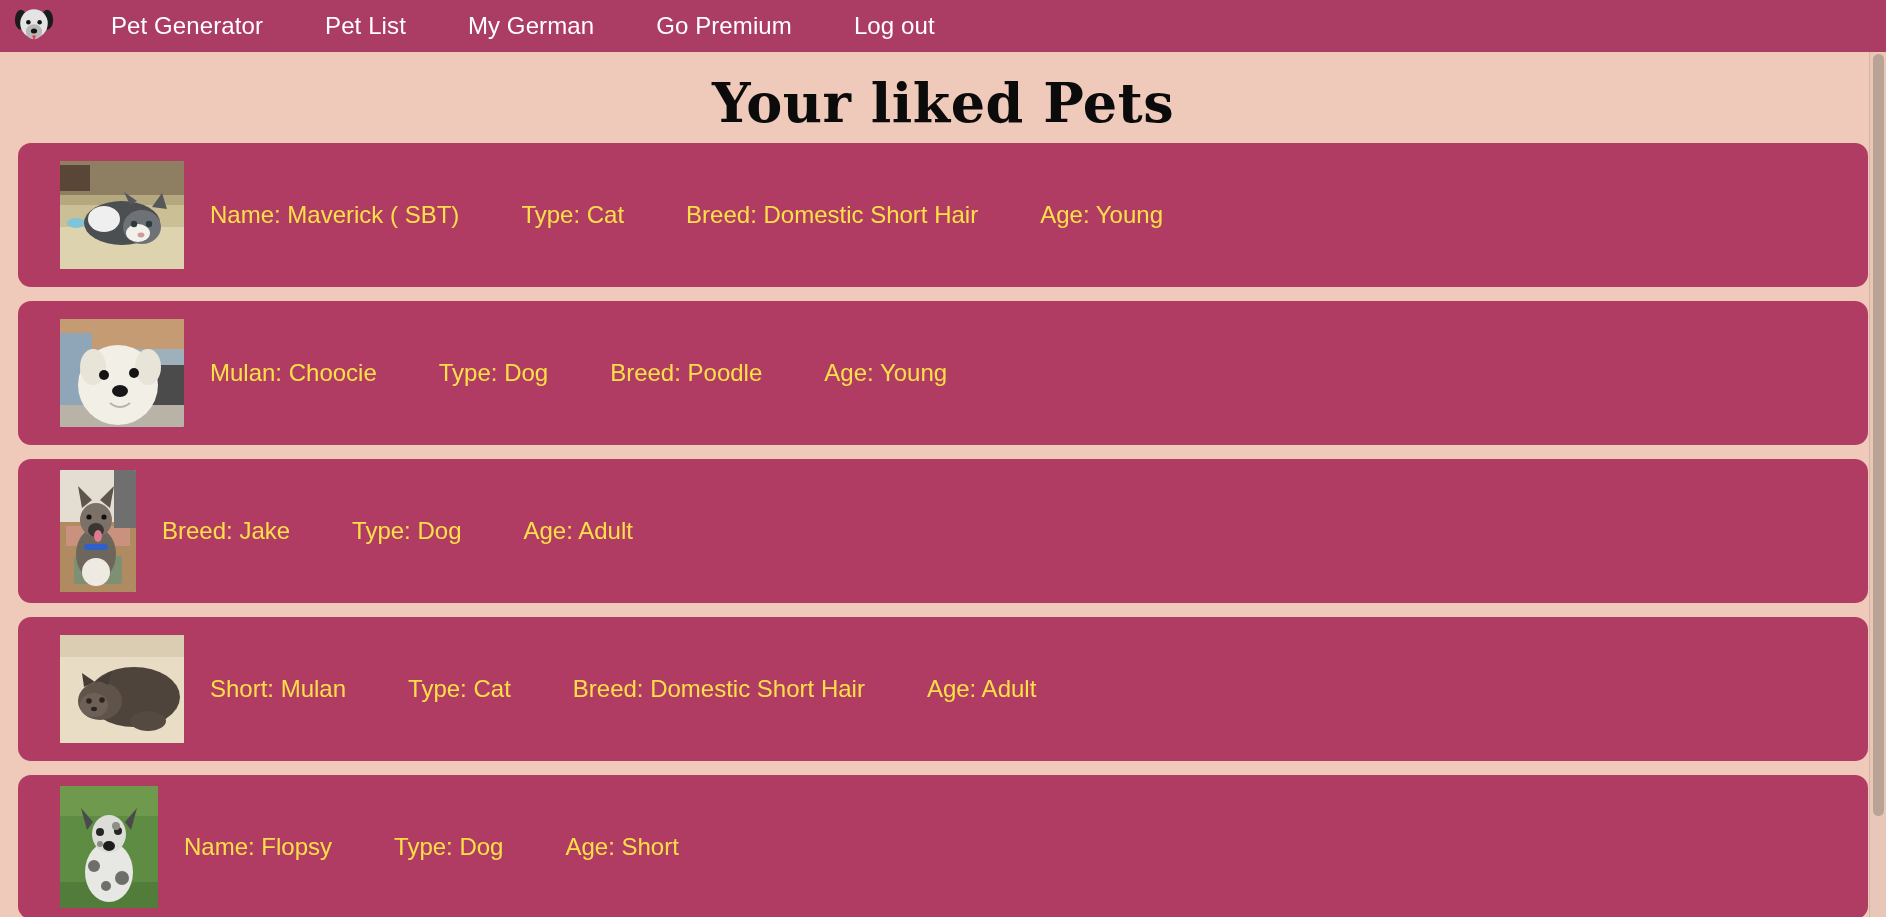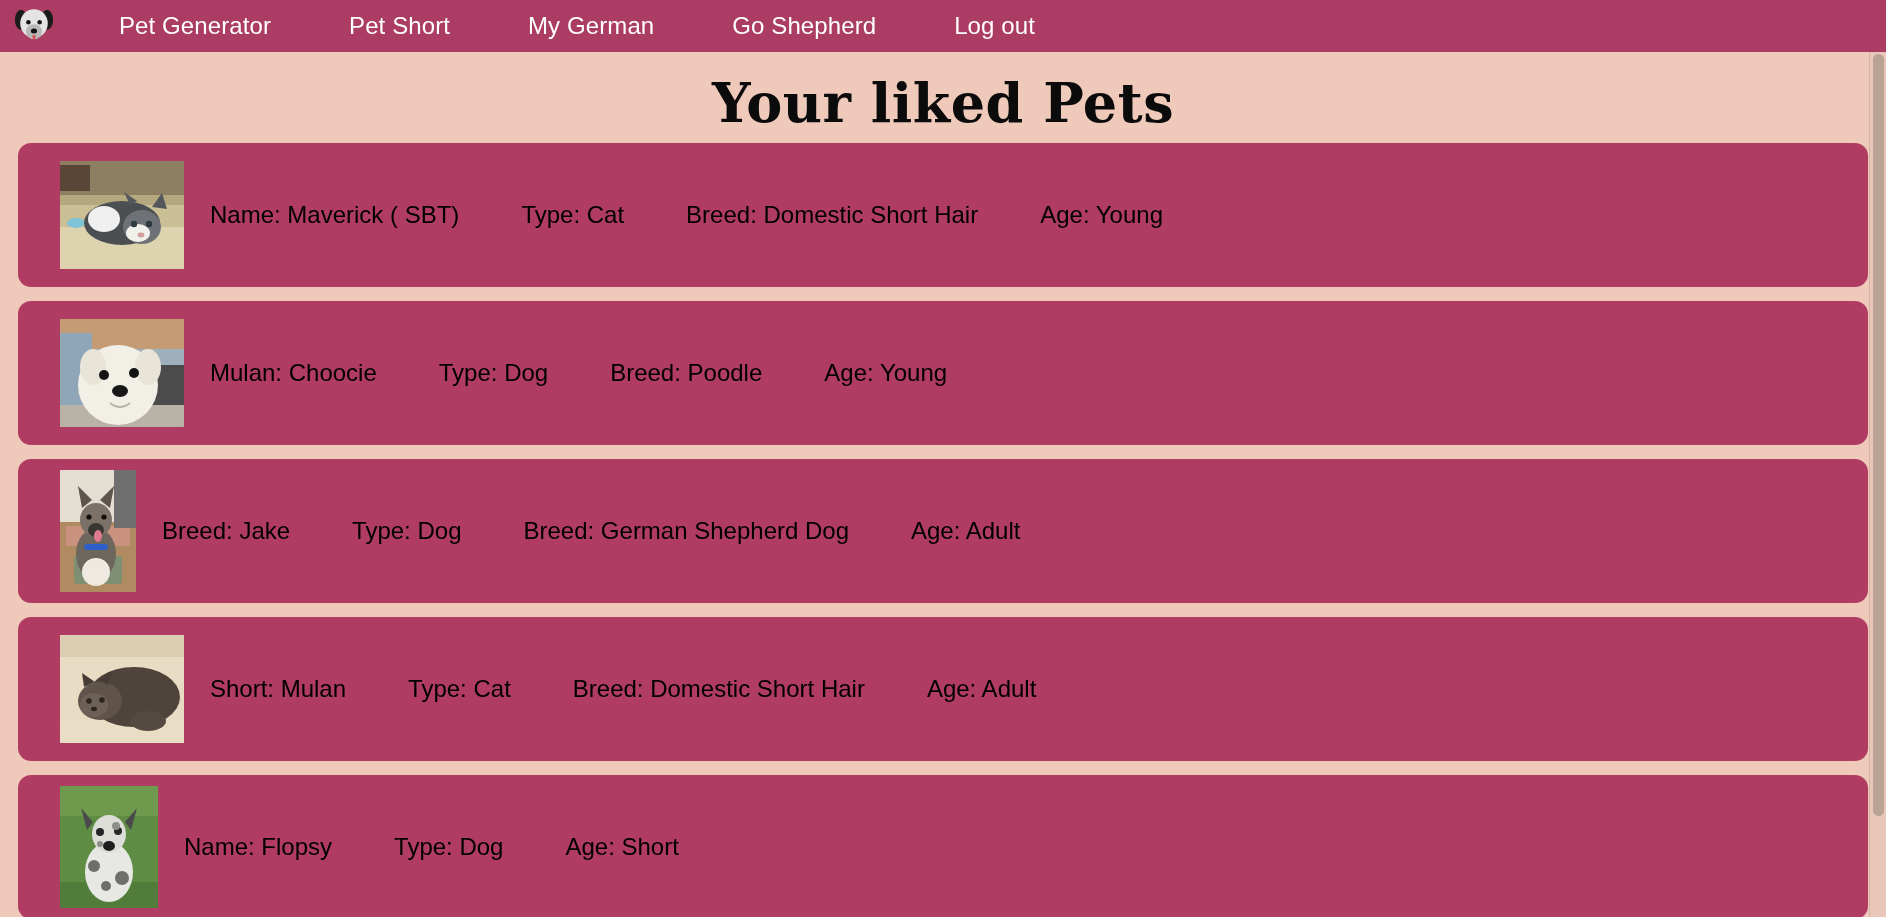--- a/index.html
+++ b/index.html
@@ -27,23 +27,23 @@
     width: 40px;
     height: 40px;
     margin-left: 6px;
     margin-right: 26px;
     flex: 0 0 auto;
     display: block;
   }
   .nav-links {
     display: flex;
     align-items: center;
-    gap: 16px;
+    gap: 0px;
     list-style: none;
-    margin: 8px;
+    margin: 0;
     padding: 0;
   }
   .nav-link {
     color: #ffffff;
     font-size: 24px;
     line-height: 1;
     letter-spacing: 0.1px;
     padding: 4px 31px;
     white-space: nowrap;
     text-decoration: none;
@@ -107,21 +107,21 @@
     height: 122px;
   }
   .pet-info {
     display: flex;
     align-items: center;
     margin-left: 26px;
     white-space: nowrap;
   }
   .pet-field {
     font-size: 24px;
-    color: #000000;
+    color: #fde047;
     font-weight: 500;
     padding-right: 62px;
     line-height: 1;
     font-family: "Liberation Sans", sans-serif;
   }
   .pet-field:last-child { padding-right: 0; text-align: right; }
 
   
   .scrollbar-track {
     position: absolute;
@@ -153,23 +153,23 @@
     <ellipse cx="32" cy="28" rx="22" ry="23" fill="#e4e4e4"></ellipse>
     <ellipse cx="32" cy="41" rx="13" ry="12" fill="#b8b8b8"></ellipse>
     <circle cx="23" cy="26" r="3.6" fill="#141414"></circle>
     <circle cx="41" cy="26" r="3.6" fill="#141414"></circle>
     <ellipse cx="32" cy="40" rx="5" ry="4" fill="#141414"></ellipse>
     <path d="M29 47 h6 l-3 8 z" fill="#e0393f"></path>
   </svg>
 
   <ul class="nav-links">
     <li><a class="nav-link">Pet Generator</a></li>
-    <li><a class="nav-link">Pet Short</a></li>
+    <li><a class="nav-link">Pet List</a></li>
     <li><a class="nav-link">My German</a></li>
-    <li><a class="nav-link">Go Shepherd</a></li>
+    <li><a class="nav-link">Go Premium</a></li>
     <li><a class="nav-link">Log out</a></li>
   </ul>
 </div>
 
 <div class="page">
 
   <h1 class="page-title">Your liked Pets</h1>
 
   <ul class="card-list">
 
@@ -236,21 +236,20 @@
         <path d="M50 38 l4 -22 l-14 14 z" fill="#5e564e"></path>
         <ellipse cx="36" cy="60" rx="8" ry="7" fill="#3b3631"></ellipse>
         <circle cx="29" cy="47" r="2.6" fill="#120f0c"></circle>
         <circle cx="44" cy="47" r="2.6" fill="#120f0c"></circle>
         <ellipse cx="38" cy="66" rx="4" ry="6" fill="#e07a8e"></ellipse>
         <rect x="24" y="74" width="24" height="6" rx="3" fill="#2f5fcb"></rect>
       </svg>
       <div class="pet-info">
         <span class="pet-field">Breed: Jake</span>
         <span class="pet-field">Type: Dog</span>
-        <span class="pet-field">Breed: German Shepherd Dog</span>
         <span class="pet-field">Age: Adult</span>
       </div>
     </li>
 
     <li class="pet-card">
       <svg class="pet-photo" viewBox="0 0 124 108" preserveAspectRatio="none">
         <rect width="124" height="108" fill="#e8dcc4"></rect>
         <rect x="0" y="0" width="124" height="22" fill="#dbcdb2"></rect>
         <rect x="0" y="86" width="124" height="22" fill="#e9ddc6"></rect>
         <ellipse cx="74" cy="62" rx="46" ry="30" fill="#4e443c"></ellipse>

